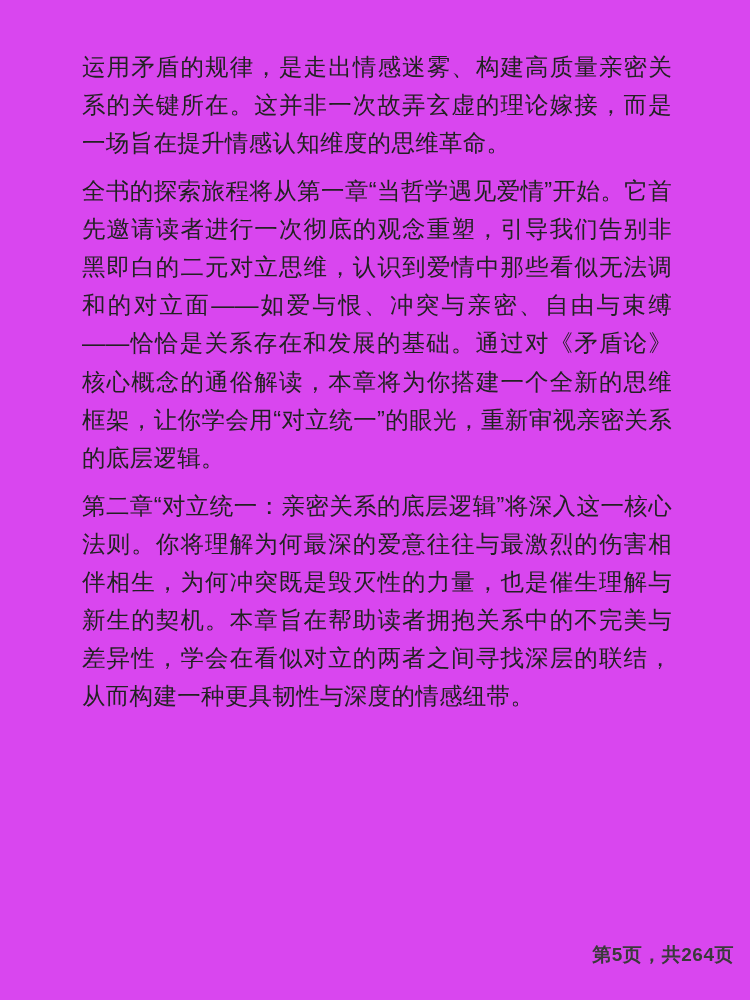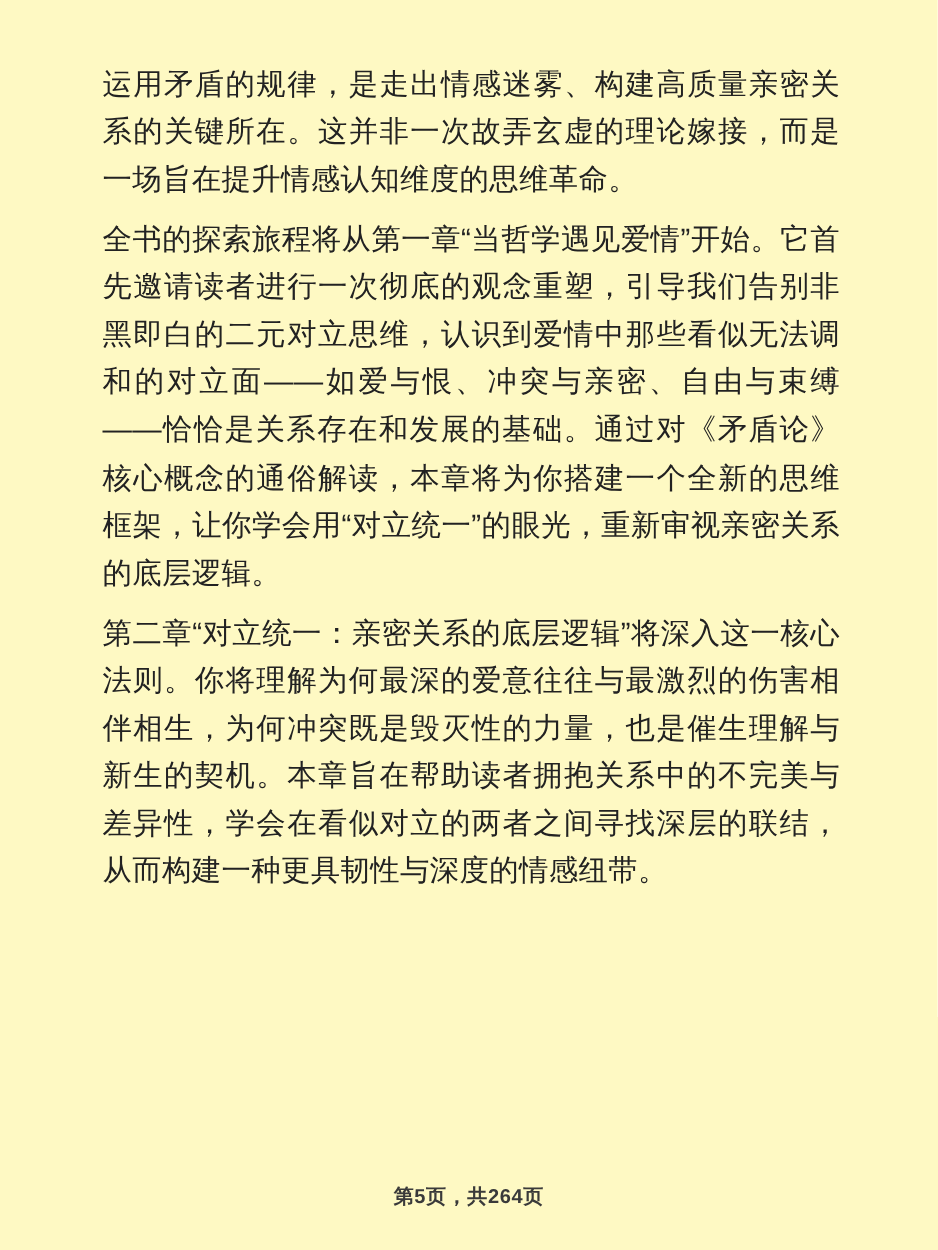--- a/index.html
+++ b/index.html
@@ -13,44 +13,44 @@
     font-family: "Liberation Sans", "DejaVu Sans", sans-serif;
     color: #1a1a1a;
     overflow: hidden;
   }
   .page {
     position: relative;
     width: 750px;
     height: 1000px;
     box-sizing: border-box;
     padding: 48px 78px 0 82px;
-    background: #fef9c3;
+    background: #d946ef;
   }
   .body-text {
     font-size: 23.5px;
     line-height: 1.62;
     letter-spacing: 0.3px;
     text-align: justify;
     text-justify: inter-ideograph;
     color: #222222;
     font-weight: 500;
   }
   .para {
     margin: 0 0 10px 0;
     text-indent: 0;
   }
   .para + .para {
   }
   .footer {
     position: absolute;
     left: 0;
-    right: 0;
+    right: 16px;
     bottom: 32px;
-    text-align: center;
-    font-size: 16px;
+    text-align: right;
+    font-size: 19px;
     color: #3a3a3a;
     letter-spacing: 0.5px;
     font-weight: 600;
   }
   .footer .pg-num {
     font-weight: 700;
   }
 </style>
 </head>
 <body>

